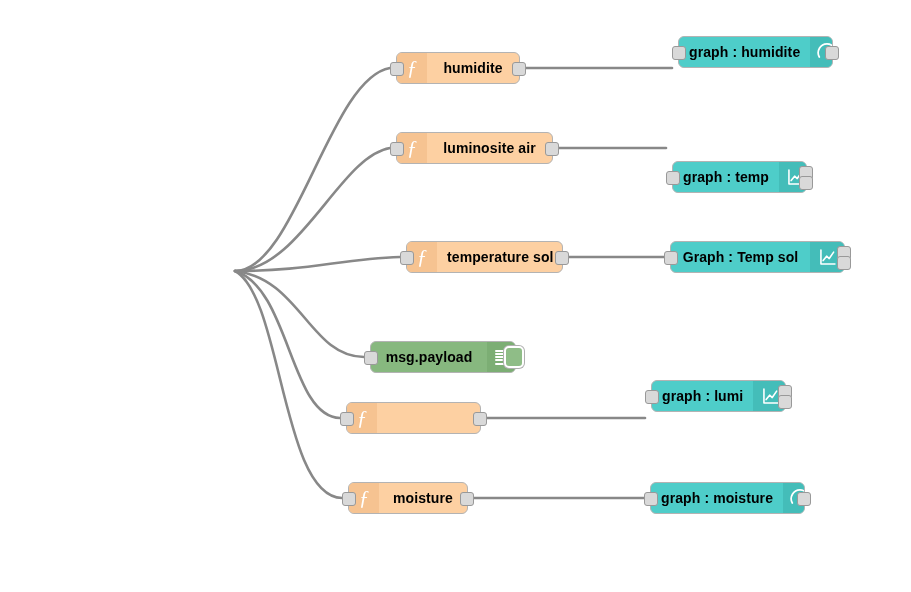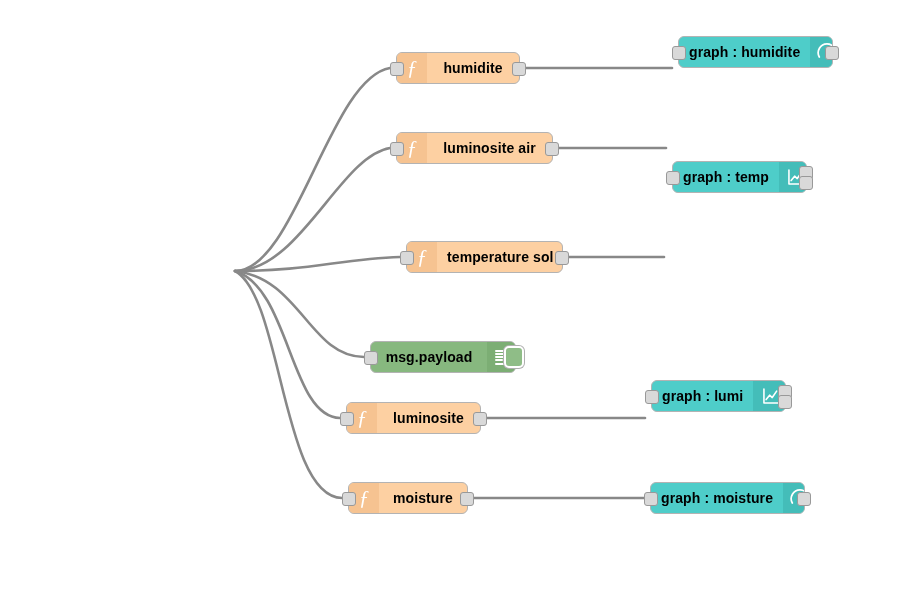--- a/index.html
+++ b/index.html
@@ -204,21 +204,20 @@
     </div>
     <span class="port in"></span>
     <span class="port out"></span>
   </div>
 
   <div class="node n-func" id="n-fn-lumi" style="left: 346px; top: 402px; width: 135px;">
     <div class="body">
       <div class="icon-left">
           <span class="fn-glyph">ƒ</span>
         </div>
-      <div class="label">luminosite</div>
     </div>
     <span class="port in"></span>
     <span class="port out"></span>
   </div>
 
   <div class="node n-func" id="n-fn-moisture" style="left: 348px; top: 482px; width: 120px;">
     <div class="body">
       <div class="icon-left">
           <span class="fn-glyph">ƒ</span>
         </div>
@@ -267,36 +266,50 @@
           <path d="M4.5 3.5 V19.5 H20.5" fill="none" stroke="#ffffff" stroke-width="1.8" stroke-linecap="round" stroke-linejoin="round"></path>
           <path d="M7 15.5 L11 10.5 L14 13.2 L19 5.8" fill="none" stroke="#ffffff" stroke-width="1.8" stroke-linecap="round" stroke-linejoin="round"></path>
         </svg>
       </div>
     </div>
     <span class="port in"></span>
     <span class="port out p1"></span>
     <span class="port out p2"></span>
   </div>
 
-
-  <div class="node n-graph" id="n-g-lumi" style="left: 651px; top: 380px; width: 135px; text-align: center;">
-    <div class="body">
-      <div class="label">graph : lumi</div>
+  <div class="node n-graph" id="n-g-temp-sol" style="left: 670px; top: 241px; width: 175px;">
+    <div class="body">
+      <div class="label">Graph : Temp sol</div>
       <div class="icon-right">
         <svg class="svg-ico" width="21" height="21" viewBox="0 0 24 24">
           <path d="M4.5 3.5 V19.5 H20.5" fill="none" stroke="#ffffff" stroke-width="1.8" stroke-linecap="round" stroke-linejoin="round"></path>
           <path d="M7 15.5 L11 10.5 L14 13.2 L19 5.8" fill="none" stroke="#ffffff" stroke-width="1.8" stroke-linecap="round" stroke-linejoin="round"></path>
         </svg>
       </div>
     </div>
     <span class="port in"></span>
     <span class="port out p1"></span>
     <span class="port out p2"></span>
   </div>
 
+  <div class="node n-graph" id="n-g-lumi" style="left: 651px; top: 380px; width: 135px; text-align: center;">
+    <div class="body">
+      <div class="label">graph : lumi</div>
+      <div class="icon-right">
+        <svg class="svg-ico" width="21" height="21" viewBox="0 0 24 24">
+          <path d="M4.5 3.5 V19.5 H20.5" fill="none" stroke="#ffffff" stroke-width="1.8" stroke-linecap="round" stroke-linejoin="round"></path>
+          <path d="M7 15.5 L11 10.5 L14 13.2 L19 5.8" fill="none" stroke="#ffffff" stroke-width="1.8" stroke-linecap="round" stroke-linejoin="round"></path>
+        </svg>
+      </div>
+    </div>
+    <span class="port in"></span>
+    <span class="port out p1"></span>
+    <span class="port out p2"></span>
+  </div>
+
   <div class="node n-graph" id="n-g-moisture" style="left: 650px; top: 482px; width: 155px;">
     <div class="body">
       <div class="label">graph : moisture</div>
       <div class="icon-right">
         <svg class="svg-ico" width="22" height="22" viewBox="0 0 24 24">
           <path d="M3.6 17.5a9.6 9.6 0 1 1 16.8 0" fill="none" stroke="#ffffff" stroke-width="1.9" stroke-linecap="round"></path>
           <path d="M12 13.6 L16.1 8.4" fill="none" stroke="#ffffff" stroke-width="1.9" stroke-linecap="round"></path>
         </svg>
       </div>
     </div>

